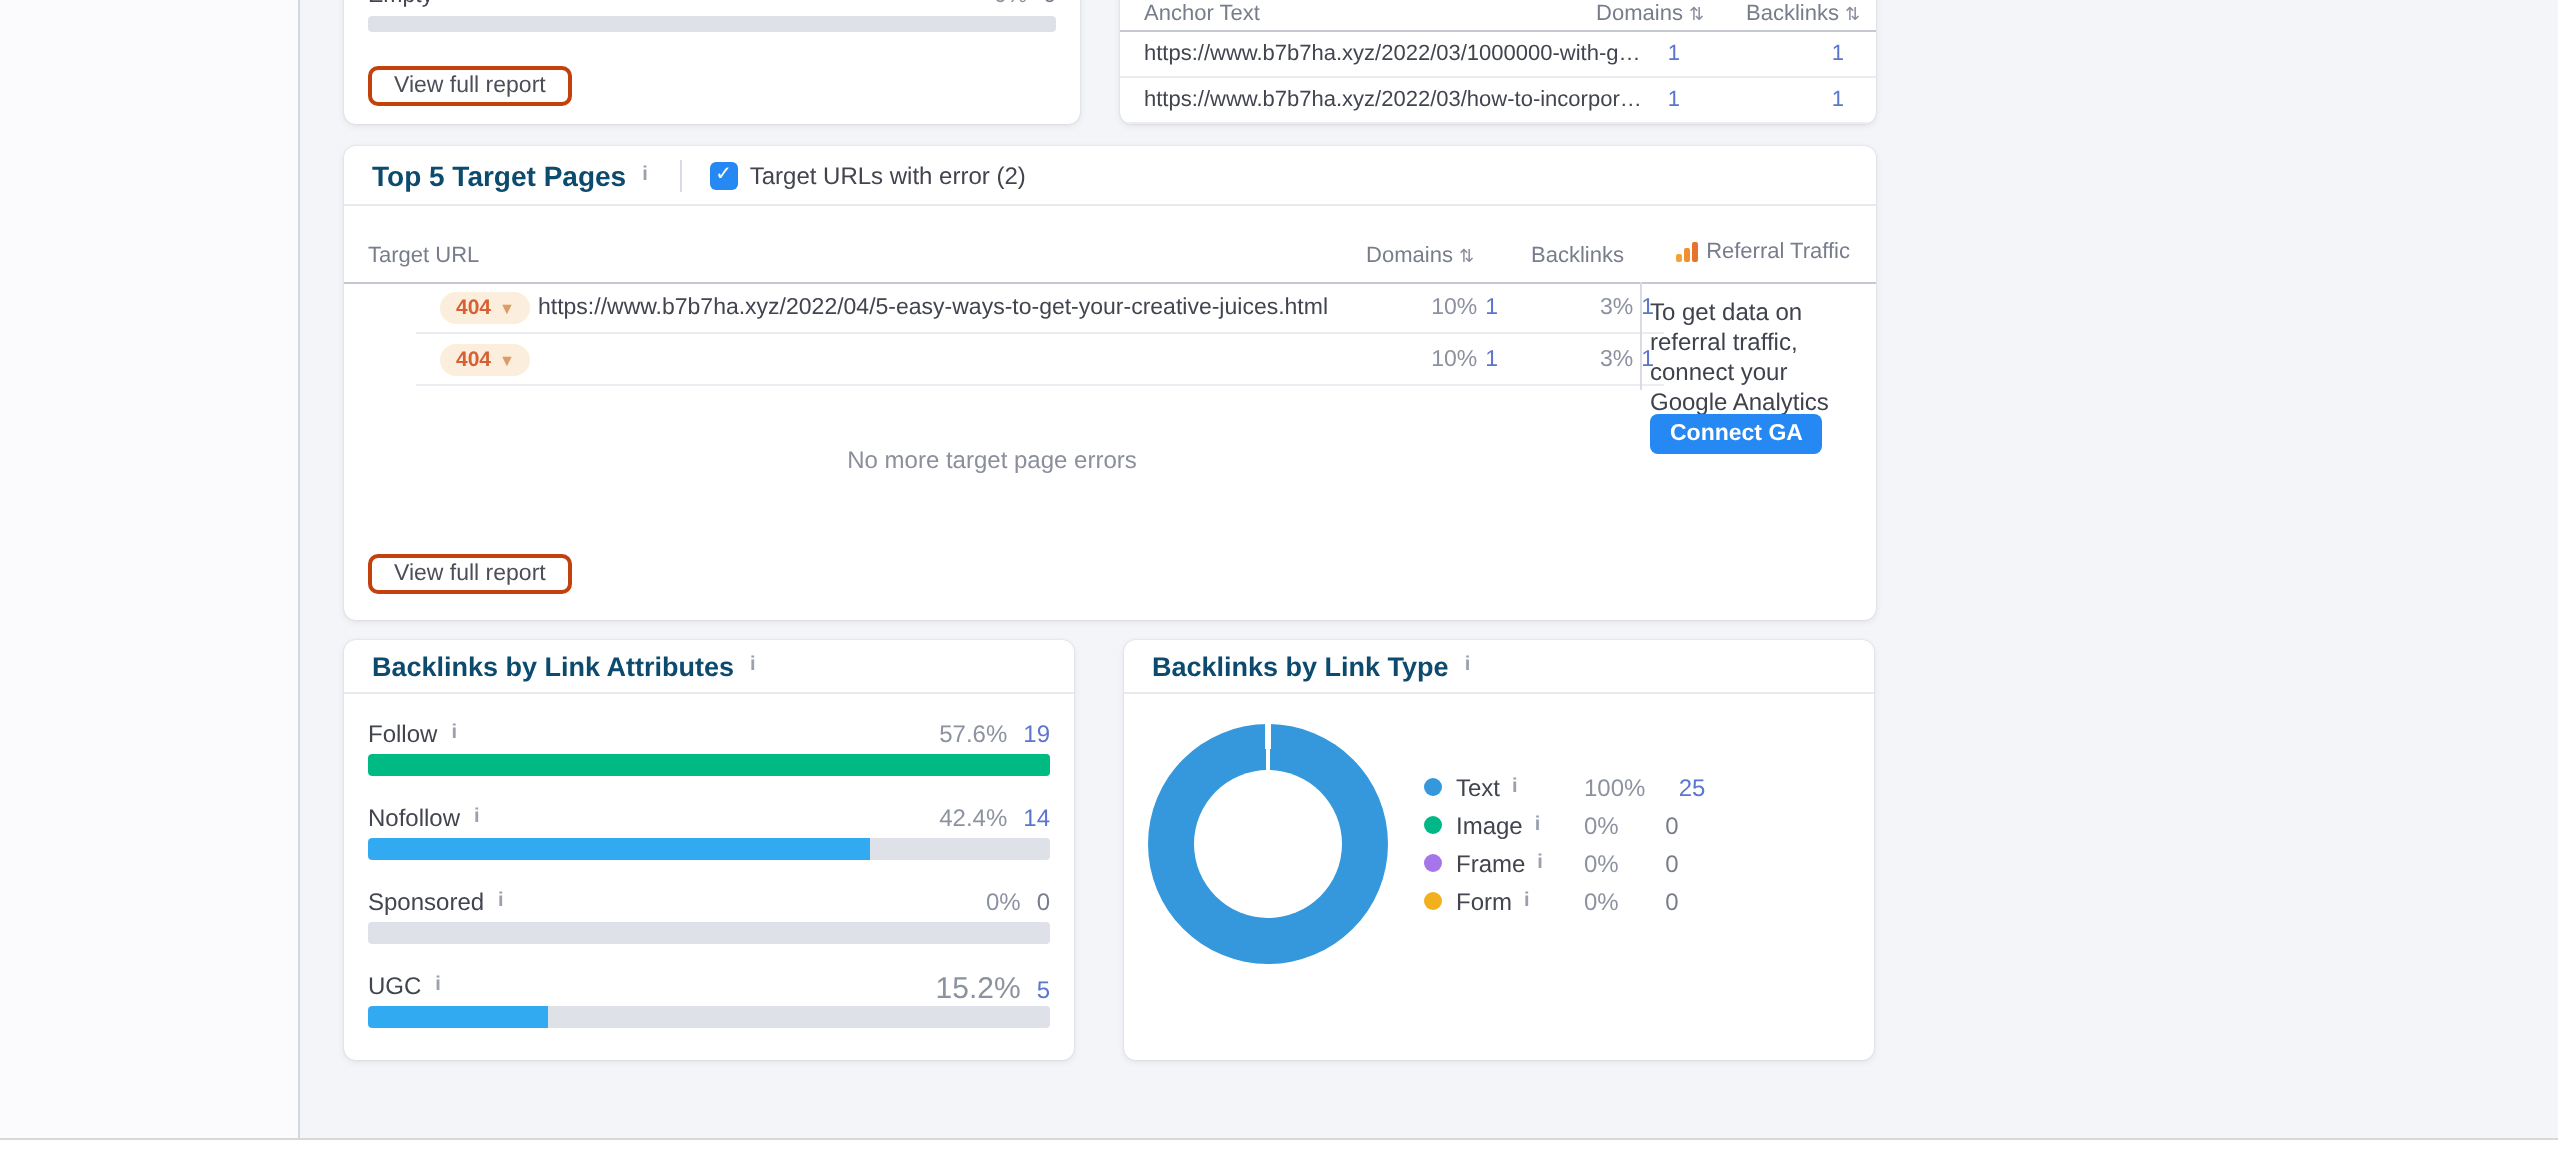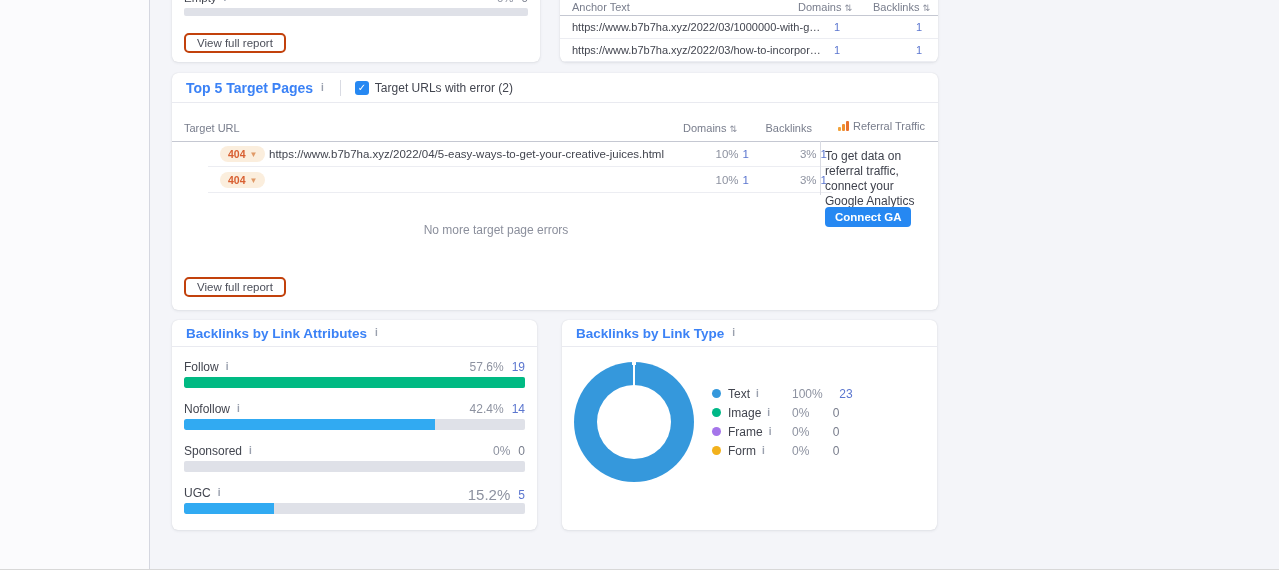--- a/index.html
+++ b/index.html
@@ -2,21 +2,21 @@
 <html><head>
 <meta charset="utf-8">
 <style>
   html,body{margin:0;padding:0;width:1279px;height:577px;overflow:hidden;
     font-family:"Liberation Sans","DejaVu Sans",sans-serif;background:#f4f5f9;position:relative;}
   *{box-sizing:border-box;}
   .left-strip{position:absolute;left:0;top:0;width:150px;height:577px;background:#fbfbfd;border-right:1px solid #d5d7e0;}
   .bottom-strip{position:absolute;left:0;top:569px;width:1279px;height:8px;background:#ffffff;border-top:1px solid #d8d8d8;}
   .card{position:absolute;background:#ffffff;border-radius:6px;box-shadow:0 1px 3px rgba(60,64,82,.10),0 0 1px rgba(60,64,82,.18);overflow:hidden;}
   .card-header{height:30px;border-bottom:1px solid #e9eaf0;display:flex;align-items:center;padding:0 14px;gap:6px;}
-  .card-title{font-weight:bold;font-size:13.5px;color:#3b82f6;}
+  .card-title{font-weight:bold;font-size:13.5px;color:#0c4a6e;}
   .card-title.lg{font-size:14px;}
   .info-i{color:#9aa0ae;font-size:10px;font-weight:bold;line-height:1;padding:0 2px;}
   .sort-ic{font-size:9px;color:#8a8e9c;margin-left:3px;}
   .th{font-size:11px;color:#787d8c;}
   .btn-secondary{display:inline-flex;align-items:center;height:20px;padding:0 11px;border:2px solid #c2410c;
     border-radius:5px;background:#fff;color:#4c4f5a;font-size:11.5px;cursor:pointer;}
   .btn-primary{display:inline-flex;align-items:center;height:20px;padding:0 10px;border-radius:4px;
     background:#2688f2;color:#fff;font-size:11.5px;font-weight:bold;cursor:pointer;border:none;}
   .url-text{font-size:11.5px;color:#42454f;white-space:nowrap;overflow:hidden;text-overflow:ellipsis;}
   .num-link{color:#5b76cf;font-size:11.5px;}
@@ -227,21 +227,21 @@
   <div class="donut" id="donut" style="left: 12px; top: 42px; width: 120px; height: 120px; background: conic-gradient(from 358.5deg, rgb(255, 255, 255) 0deg, rgb(255, 255, 255) 3deg, rgb(53, 152, 220) 3deg, rgb(53, 152, 220) 360deg);"></div>
   <div class="donut-hole" style="left:35px;top:65px;width:74px;height:74px;"></div>
   <div id="legend" style="position:absolute;left:150px;top:64px;width:116px;">
   <div class="legend-row">
     <span class="legend-dot" style="background: rgb(53, 152, 220);"></span>
     <span class="legend-label">
       <span>Text</span>
       <span class="info-i">i</span>
     </span>
     <span class="pct r" style="font-size:12px;">100%</span>
-    <span class="r num-link" style="font-size:12px;">23</span>
+    <span class="r num-link" style="font-size:12px;">25</span>
   </div>
 
   <div class="legend-row">
     <span class="legend-dot" style="background: rgb(0, 184, 135);"></span>
     <span class="legend-label">
       <span>Image</span>
       <span class="info-i">i</span>
     </span>
     <span class="pct r" style="font-size:12px;">0%</span>
     <span class="r num-zero" style="font-size:12px;">0</span>

